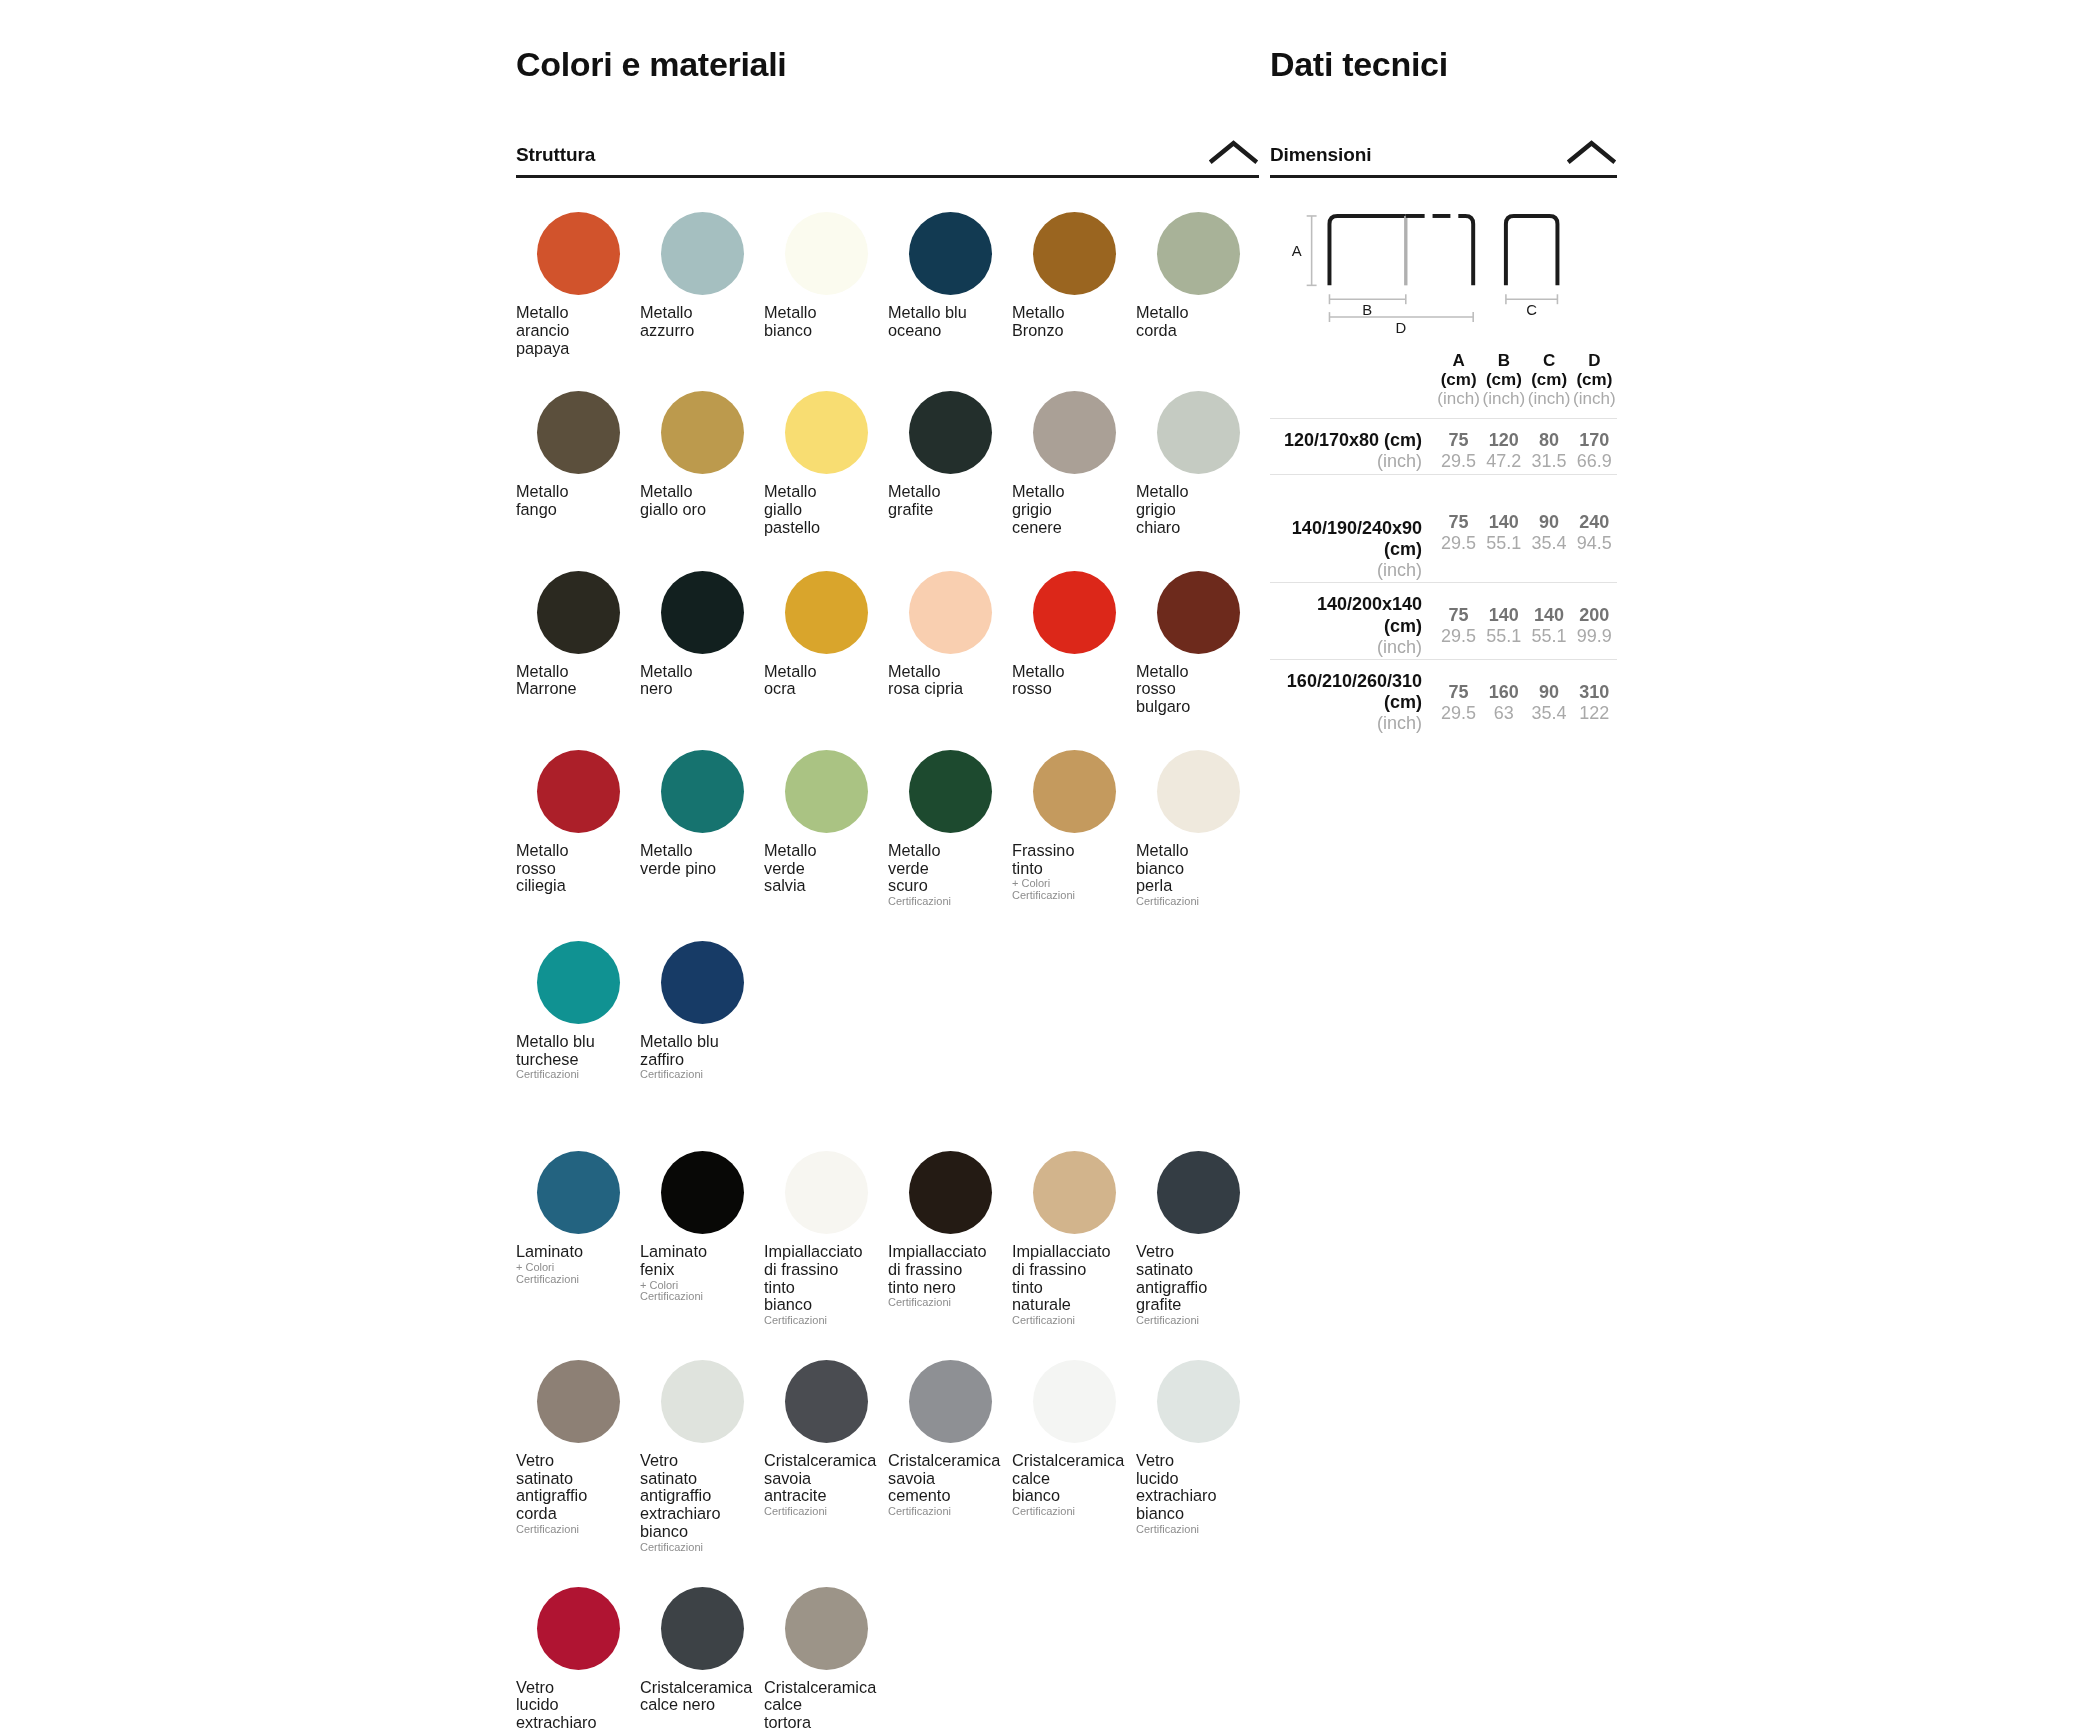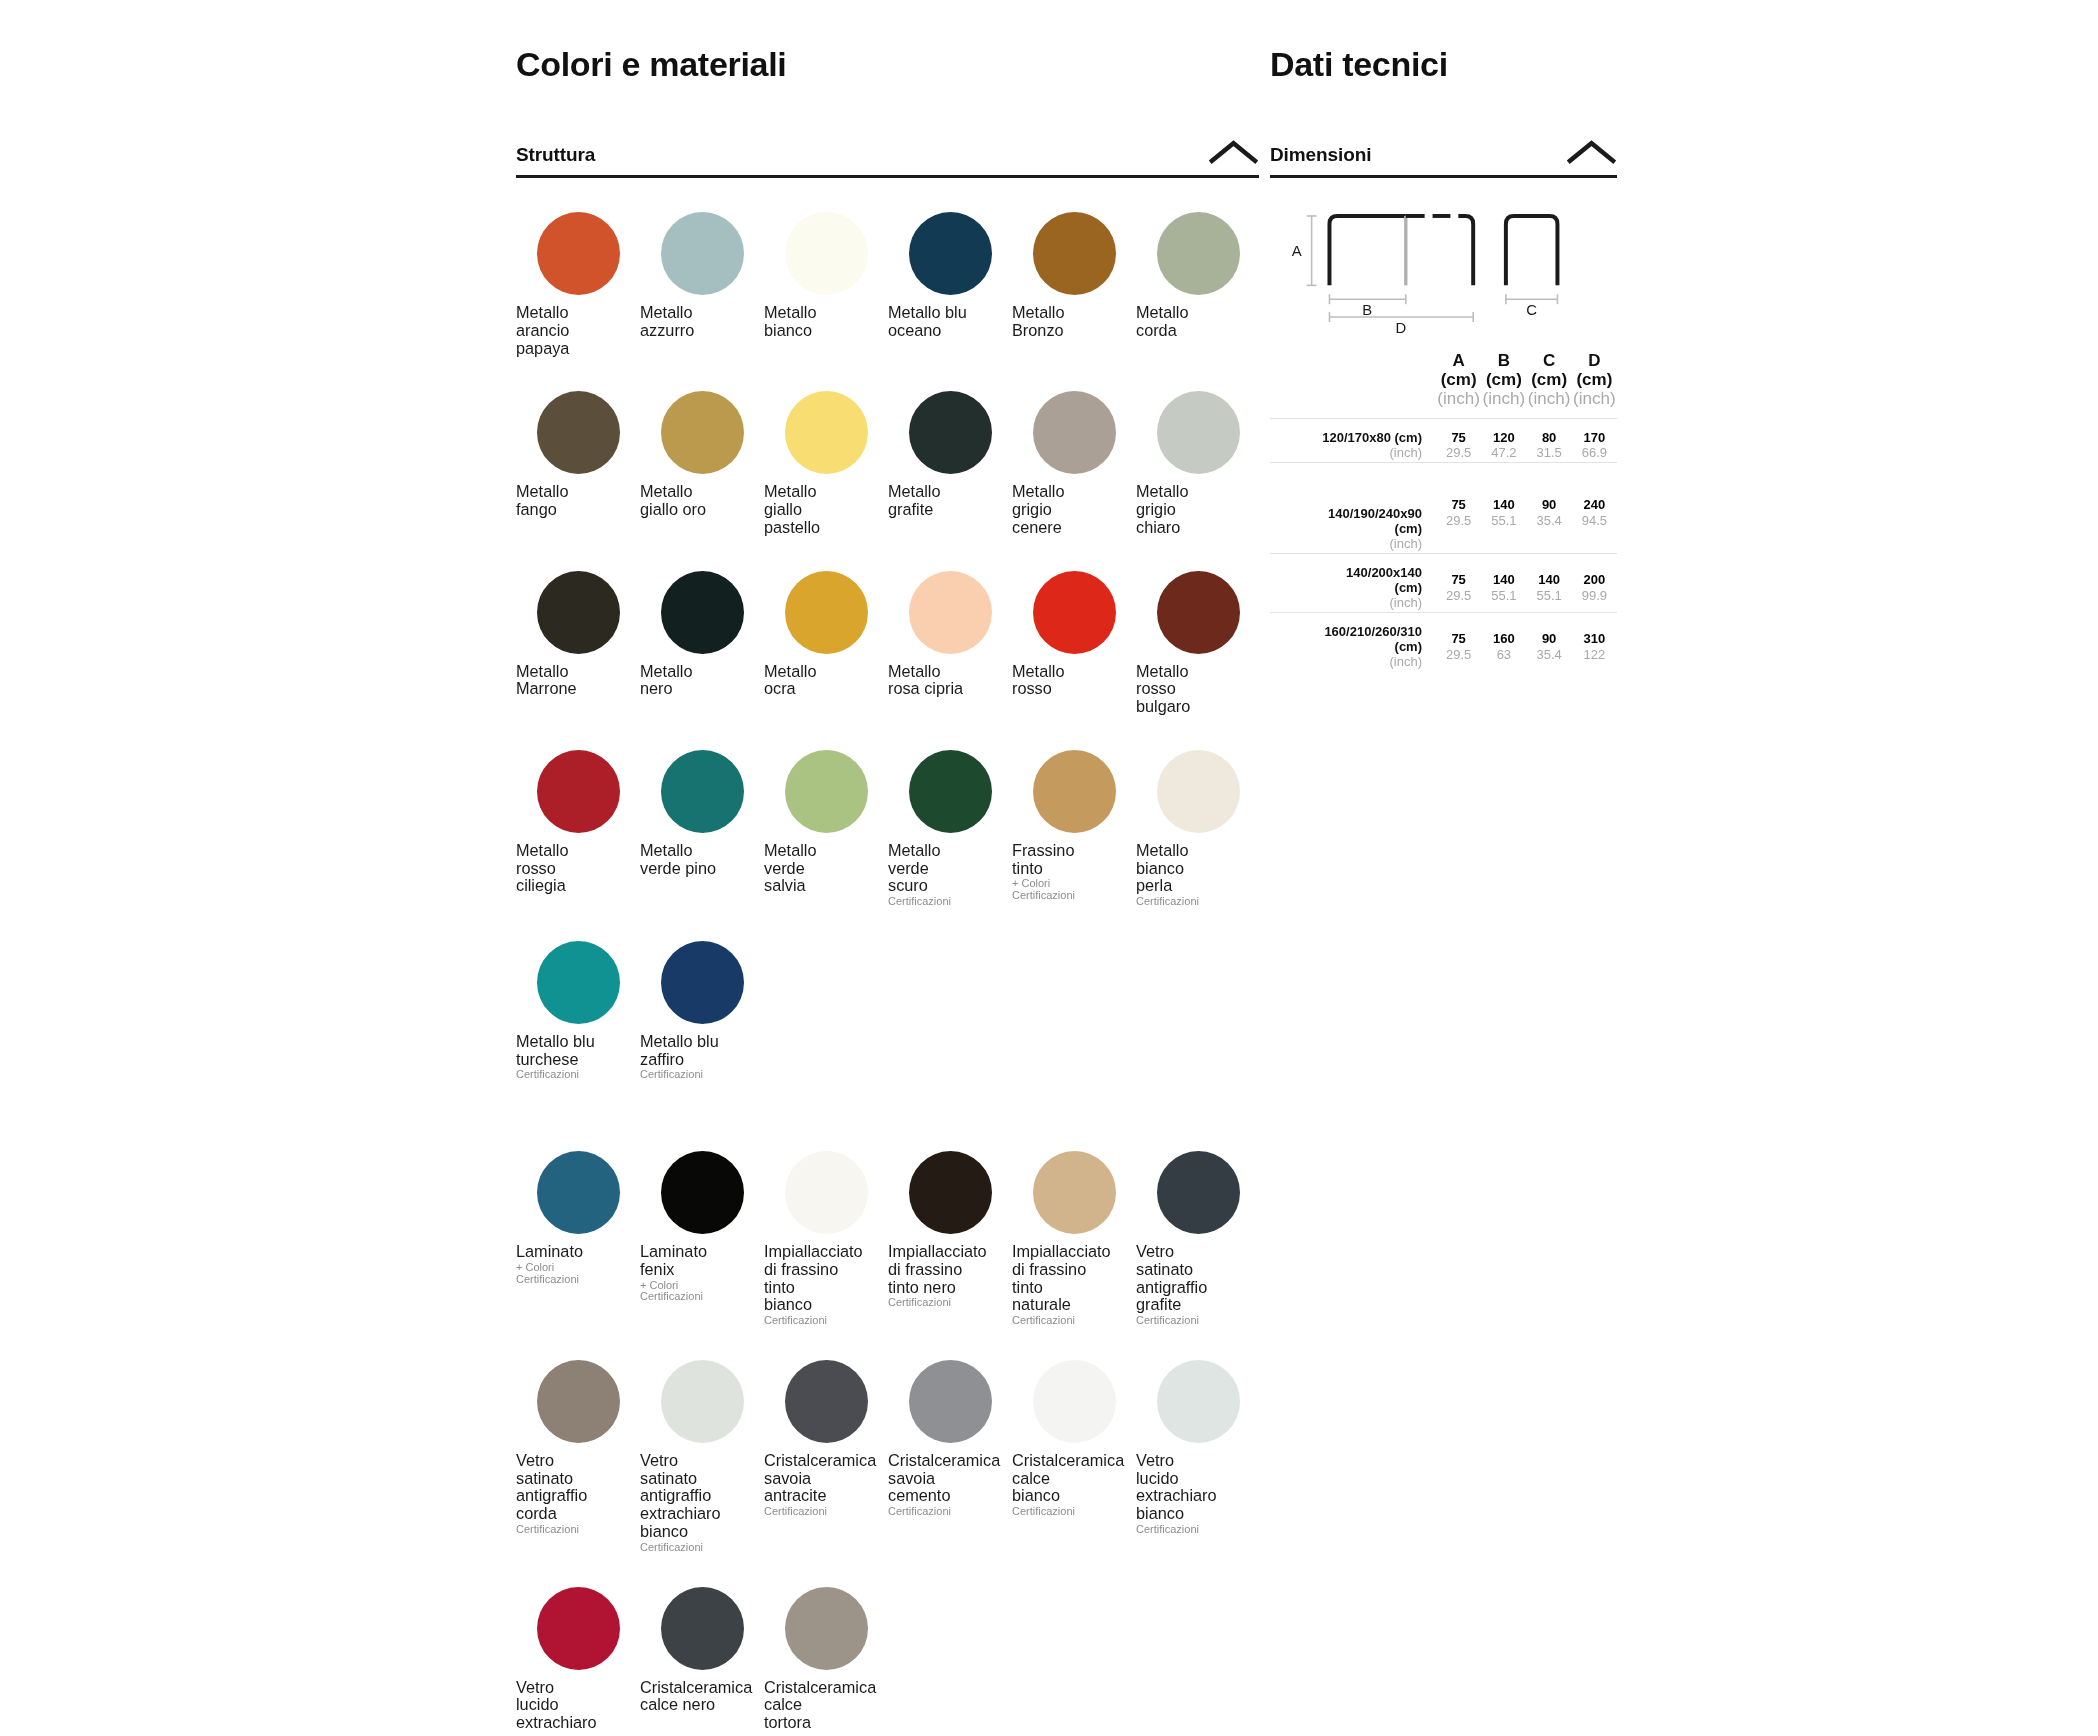--- a/index.html
+++ b/index.html
@@ -104,30 +104,30 @@
     display: block;
     font-weight: 400;
     color: #a9a9a9;
     font-size: 17px;
   }
   .dim-table thead th.blank { width: 166px; }
   .dim-table tbody tr { border-top: 1px solid #e2e2e2; }
   .dim-table tbody td {
     padding: 11px 0 1px 0;
     text-align: center;
-    font-size: 13px;
+    font-size: 18px;
     line-height: 1.18;
   }
   .dim-table tbody td.rowlabel {
     text-align: right;
     padding-right: 14px;
     font-weight: 700;
     color: #111111;
   }
-  .dim-table tbody td .cm { display: block; font-weight: 700; color: #000000; }
+  .dim-table tbody td .cm { display: block; font-weight: 700; color: #737373; }
   .dim-table tbody td .inch { display: block; font-weight: 400; color: #a9a9a9; }
   .dim-table tbody td.rowlabel .inch { font-weight: 400; }
 </style>
 </head>
 <body>
 
 <div class="page">
 
   <h1 class="col-title" id="title-colori">Colori e materiali</h1>
 

